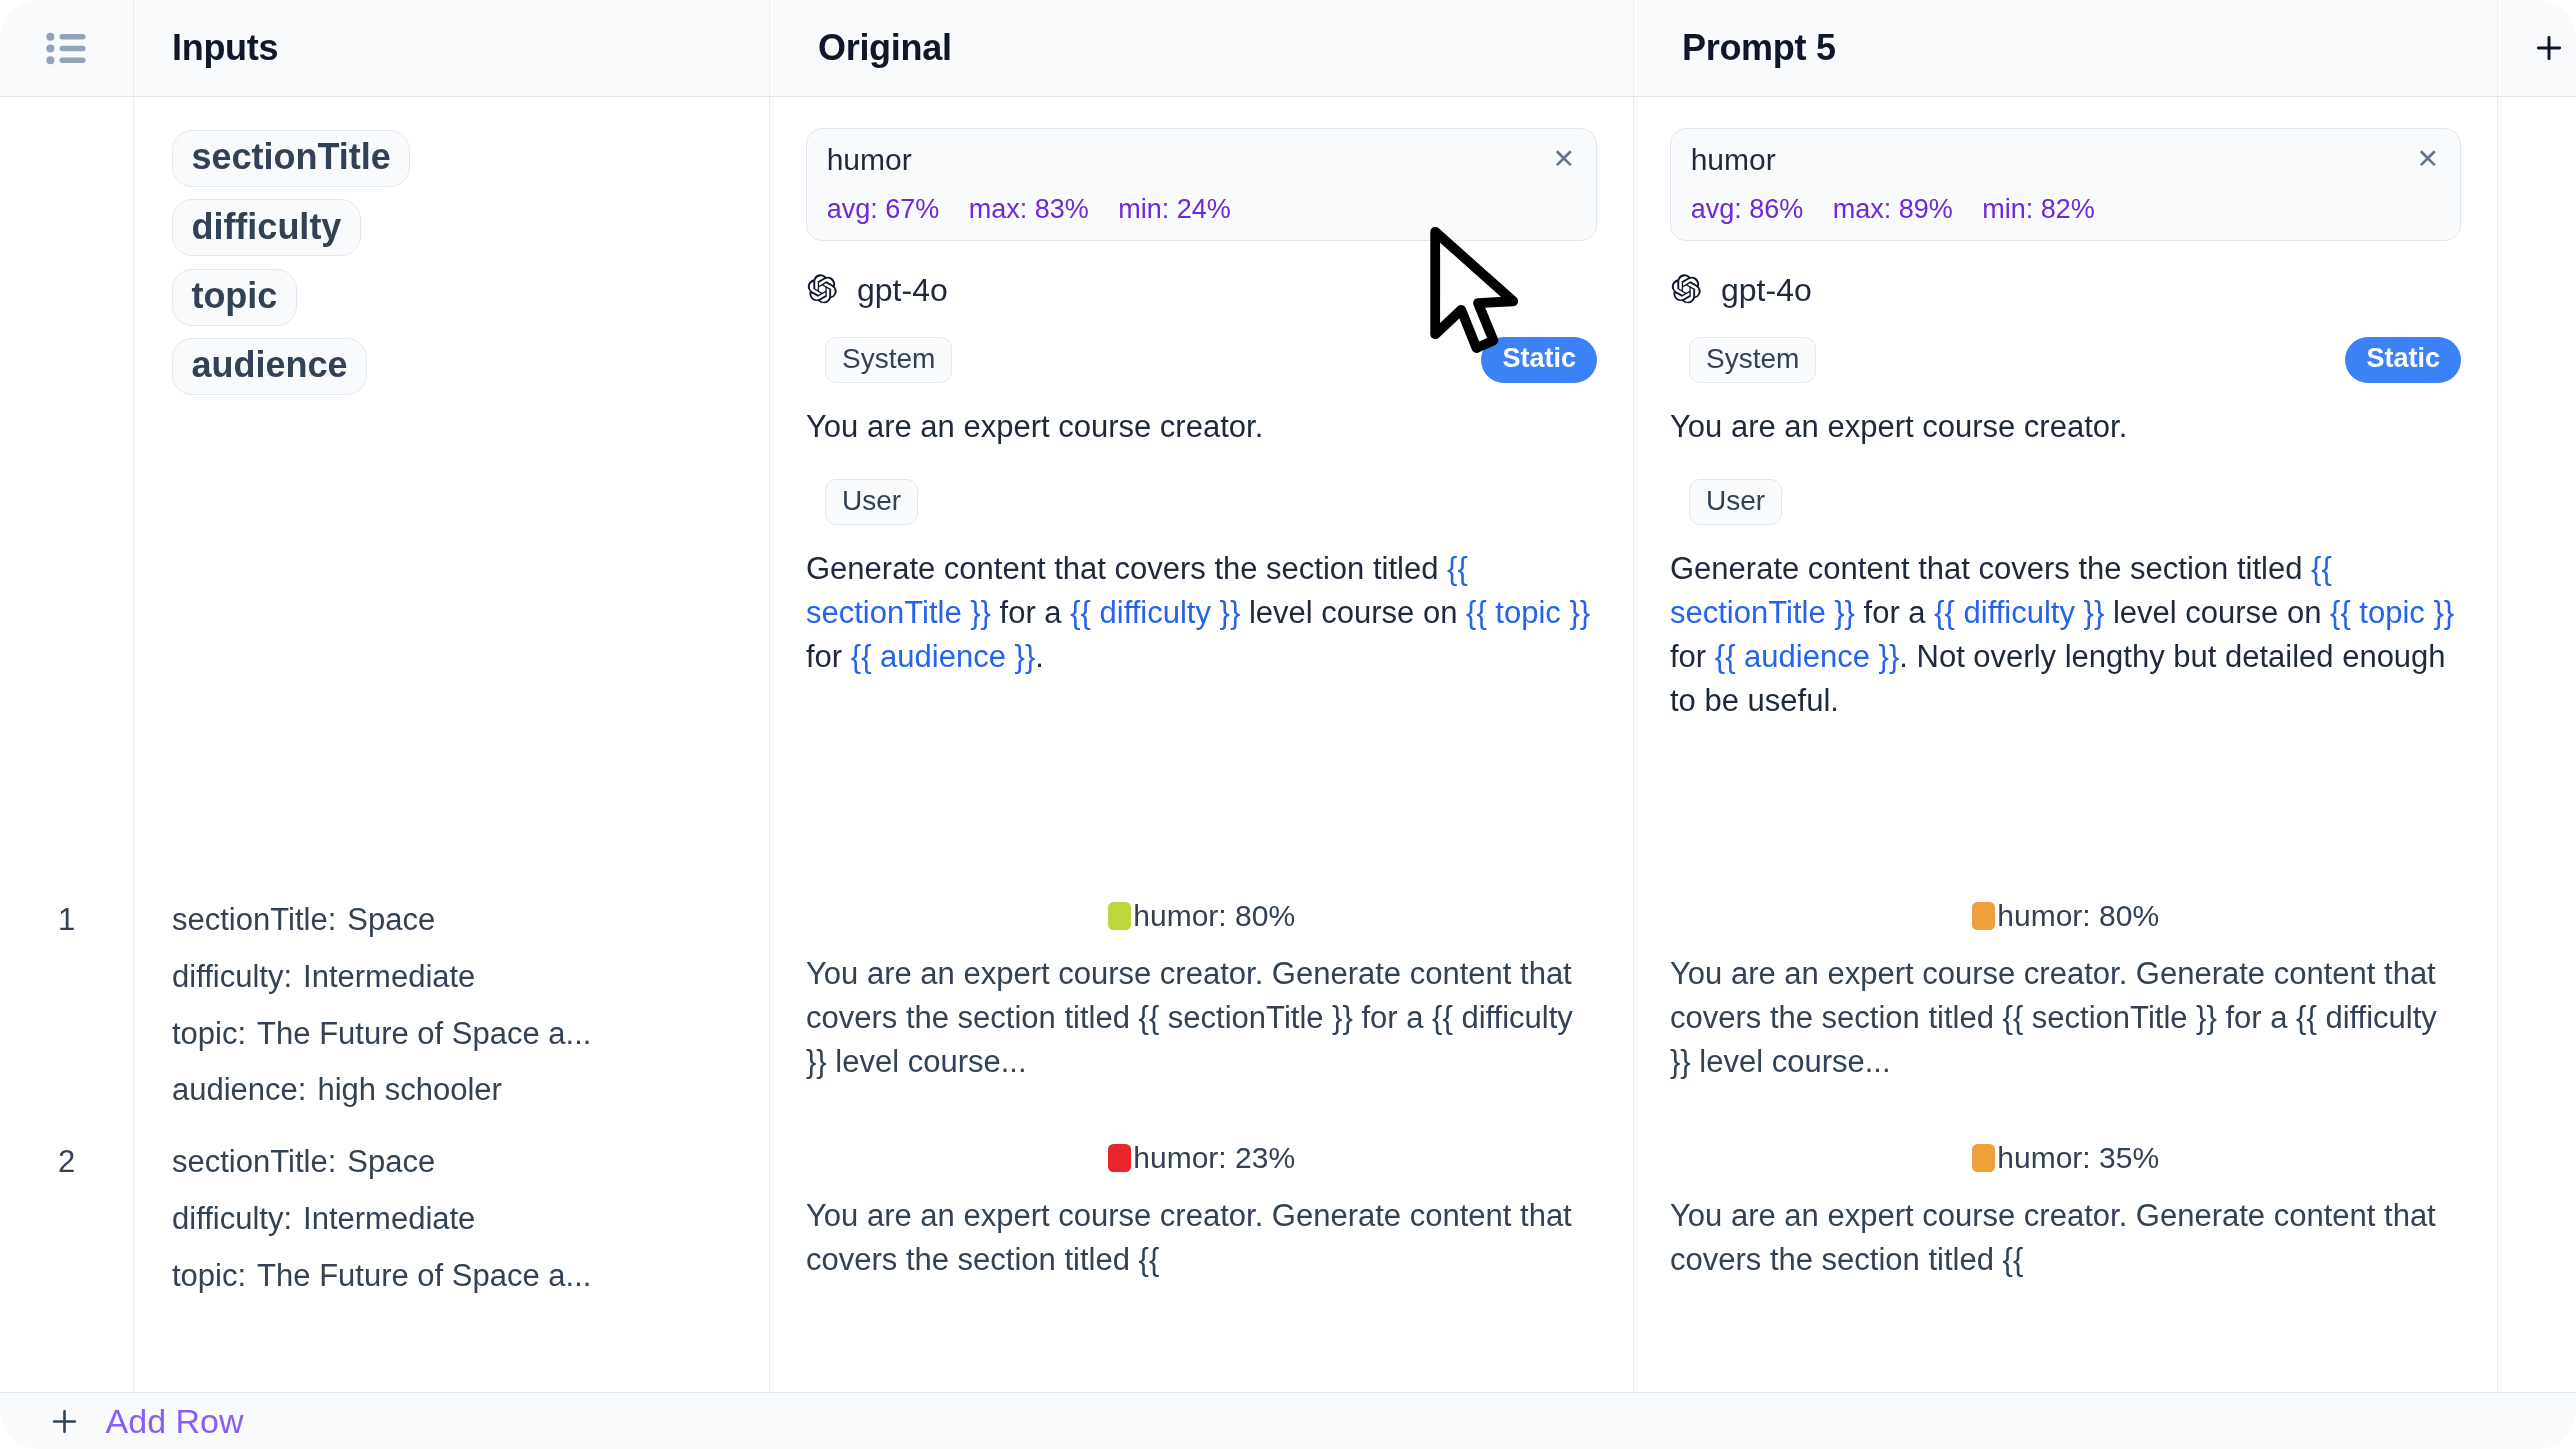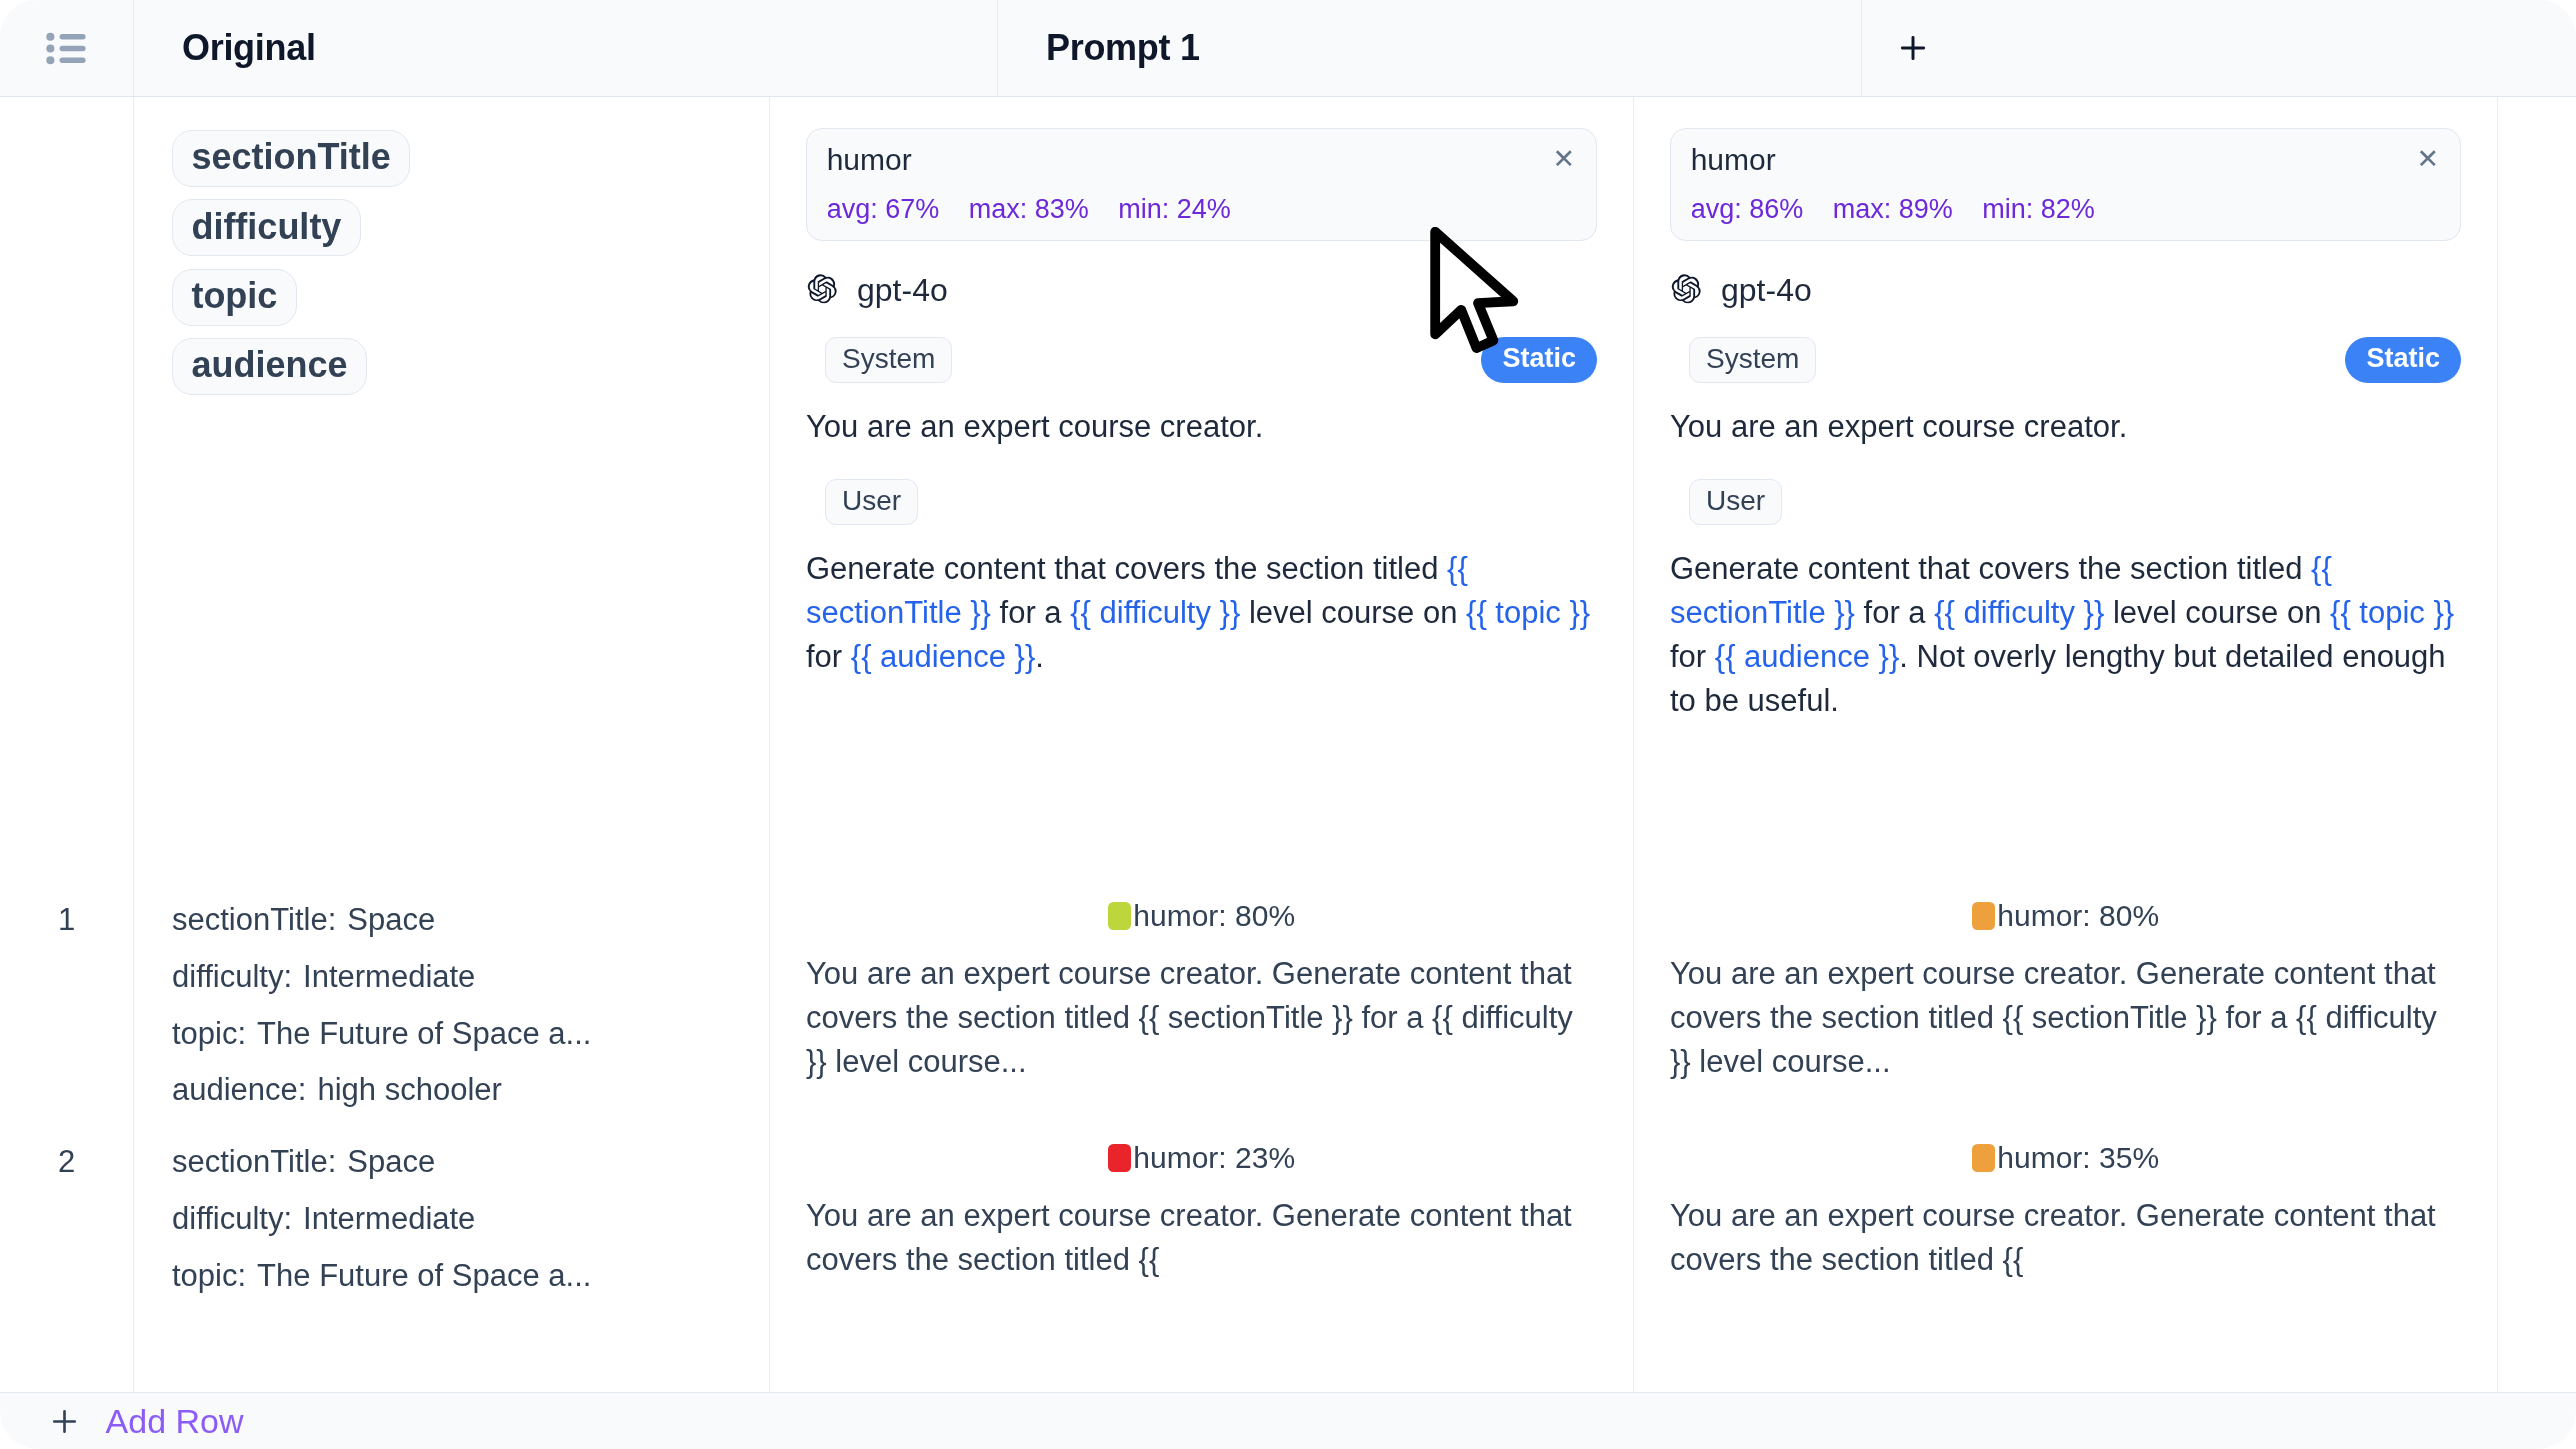--- a/index.html
+++ b/index.html
@@ -286,27 +286,30 @@
           <circle cx="2.2" cy="2.6" r="2.2" fill="#94a3b8"></circle>
           <circle cx="2.2" cy="9" r="2.2" fill="#94a3b8"></circle>
           <circle cx="2.2" cy="15.4" r="2.2" fill="#94a3b8"></circle>
           <rect x="7.2" y="1.1" width="14.2" height="3" rx="1.5" fill="#94a3b8"></rect>
           <rect x="7.2" y="7.5" width="14.2" height="3" rx="1.5" fill="#94a3b8"></rect>
           <rect x="7.2" y="13.9" width="14.2" height="3" rx="1.5" fill="#94a3b8"></rect>
         </svg>
       </span>
     </div>
 
+    <div class="hdr-cell hdr-inputs">
+      <div class="hdr-title">Inputs</div>
+    </div>
 
     <div class="hdr-cell hdr-original">
       <div class="hdr-title">Original</div>
     </div>
 
     <div class="hdr-cell hdr-prompt1">
-      <div class="hdr-title">Prompt 1</div>
+      <div class="hdr-title">Prompt 5</div>
     </div>
 
     <div class="hdr-cell hdr-add">
       <span>
         <svg class="plus-icon-header" width="34" height="34" viewBox="0 0 24 24" fill="none">
           <path d="M12 4.5v15M4.5 12h15" stroke="#0f172a" stroke-width="2.1" stroke-linecap="round"></path>
         </svg>
       </span>
     </div>
   </div>

